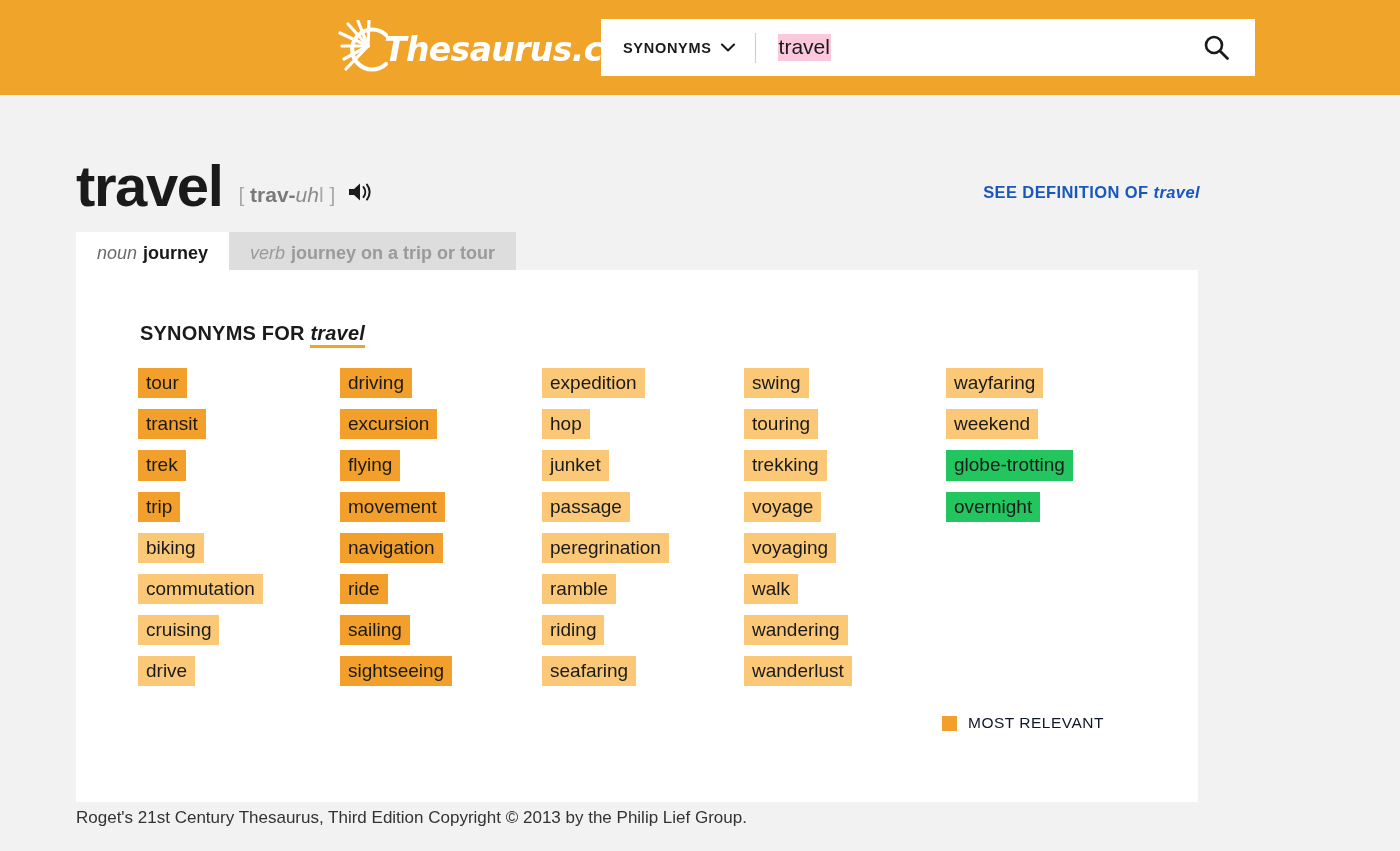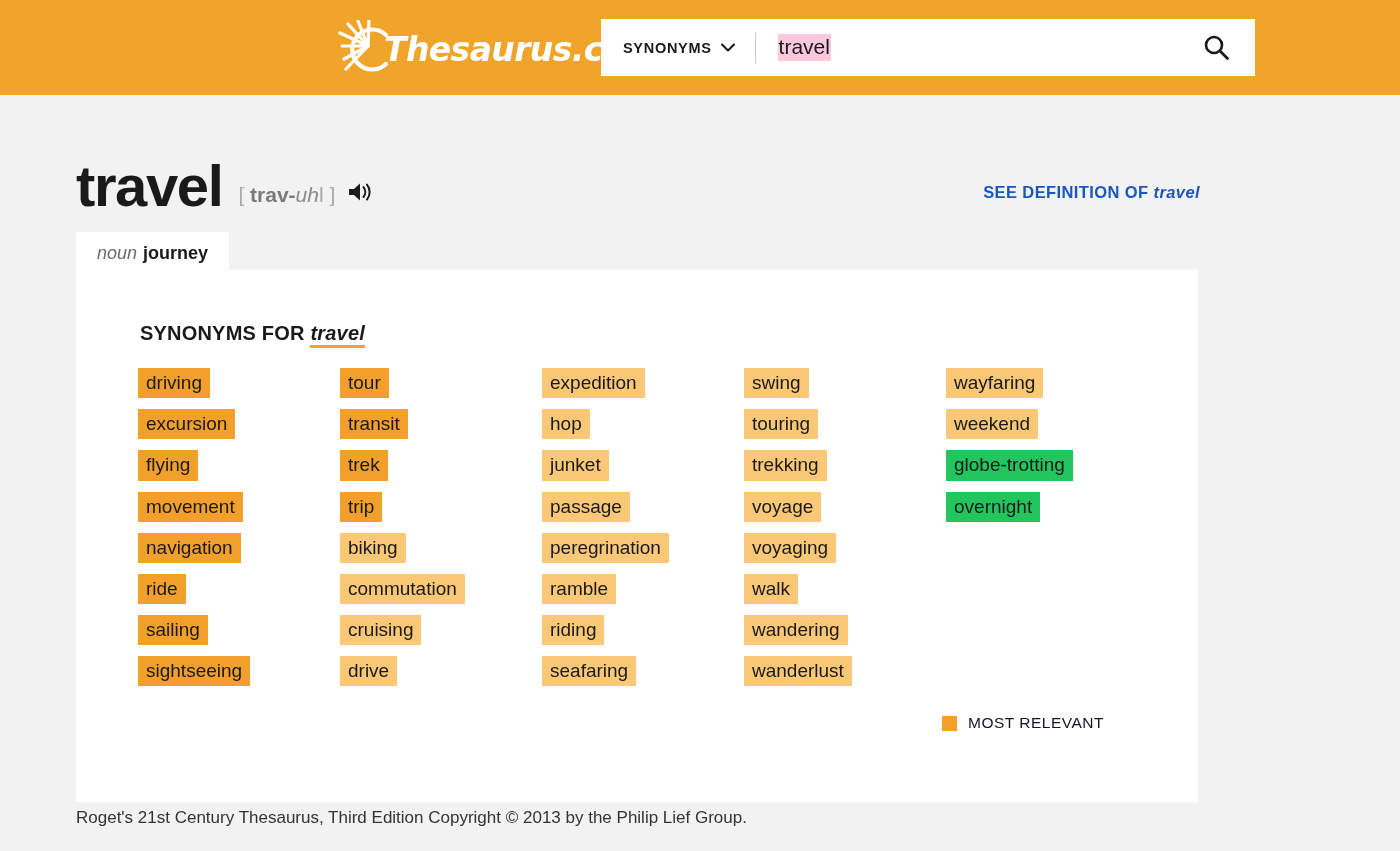--- a/index.html
+++ b/index.html
@@ -228,48 +228,52 @@
   </svg>
 
   <span class="see-def"><span>SEE DEFINITION OF </span><i>travel</i></span>
 </div>
 
 <div class="tabs">
   <div class="tab active">
     <span class="pos">noun</span>
     <span class="term">journey</span>
   </div>
+  <div class="tab inactive">
+    <span class="pos">verb</span>
+    <span class="term">journey on a trip or tour</span>
+  </div>
 </div>
 
 <div class="card">
 
   <div class="syn-title"><span>SYNONYMS FOR </span><i>travel</i></div>
 
   <div class="syn-grid" id="syn-grid">
+      <div class="syn-col">
+        <span class="chip r3">tour</span>
+        <span class="chip r3">transit</span>
+        <span class="chip r3">trek</span>
+        <span class="chip r3">trip</span>
+        <span class="chip r2">biking</span>
+        <span class="chip r2">commutation</span>
+        <span class="chip r2">cruising</span>
+        <span class="chip r2">drive</span>
+      </div>
       <div class="syn-col">
         <span class="chip r3">driving</span>
         <span class="chip r3">excursion</span>
         <span class="chip r3">flying</span>
         <span class="chip r3">movement</span>
         <span class="chip r3">navigation</span>
         <span class="chip r3">ride</span>
         <span class="chip r3">sailing</span>
         <span class="chip r3">sightseeing</span>
       </div>
       <div class="syn-col">
-        <span class="chip r3">tour</span>
-        <span class="chip r3">transit</span>
-        <span class="chip r3">trek</span>
-        <span class="chip r3">trip</span>
-        <span class="chip r2">biking</span>
-        <span class="chip r2">commutation</span>
-        <span class="chip r2">cruising</span>
-        <span class="chip r2">drive</span>
-      </div>
-      <div class="syn-col">
         <span class="chip r2">expedition</span>
         <span class="chip r2">hop</span>
         <span class="chip r2">junket</span>
         <span class="chip r2">passage</span>
         <span class="chip r2">peregrination</span>
         <span class="chip r2">ramble</span>
         <span class="chip r2">riding</span>
         <span class="chip r2">seafaring</span>
       </div>
       <div class="syn-col">

